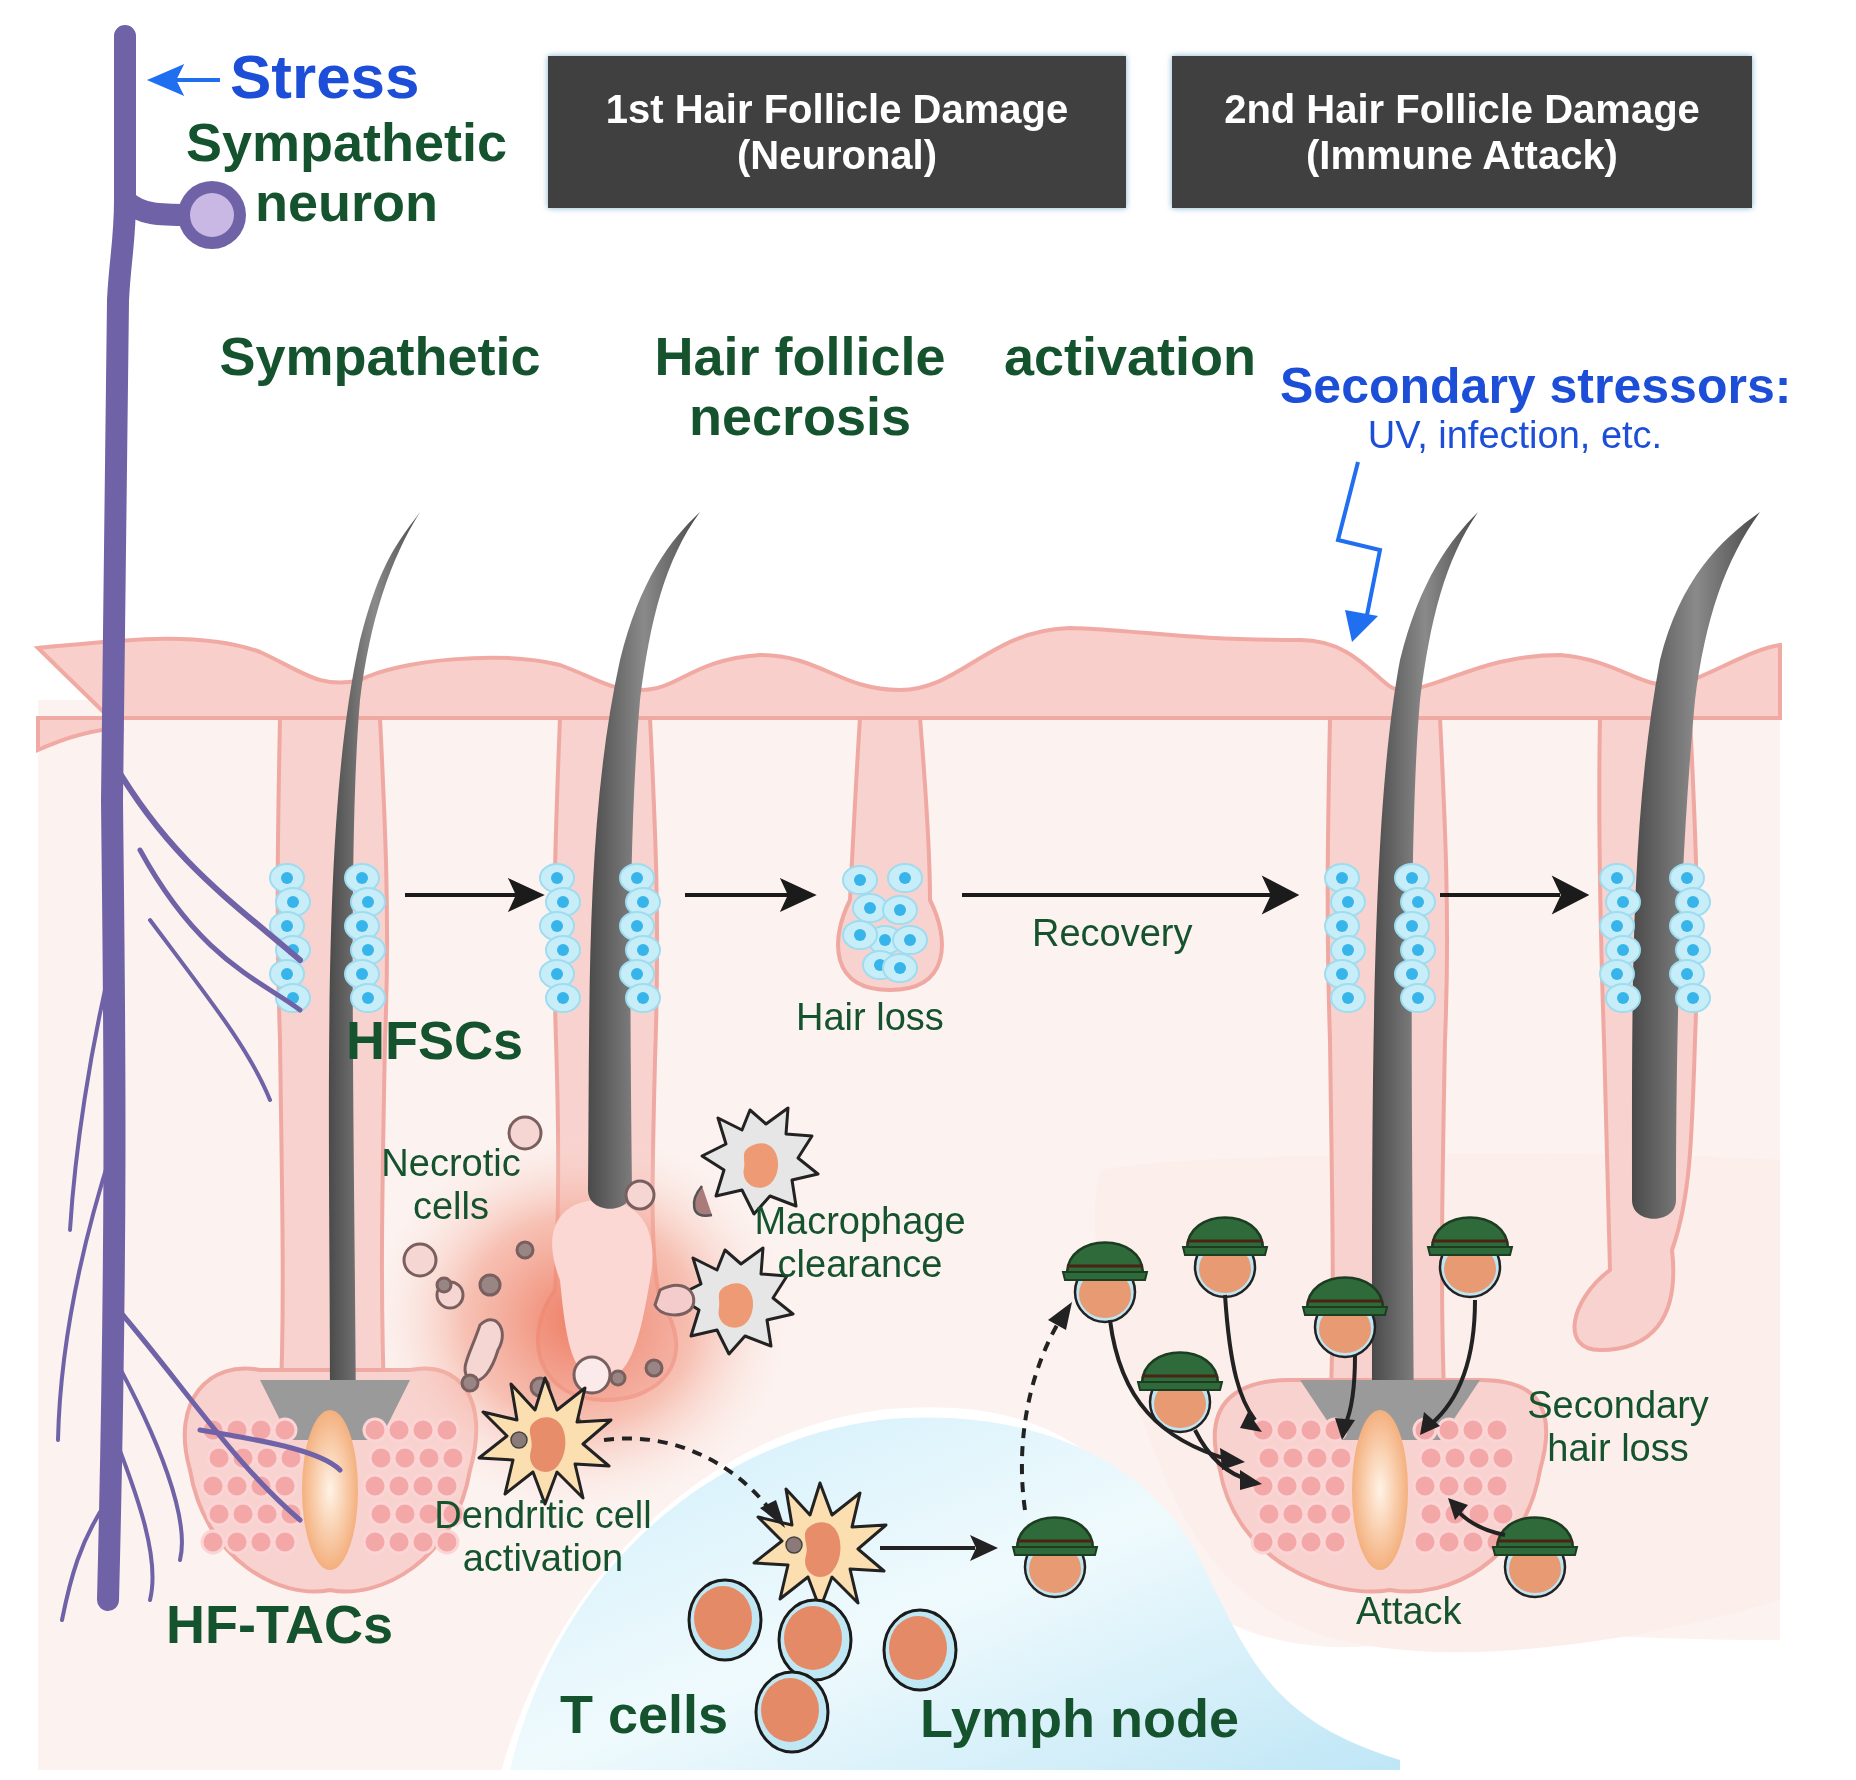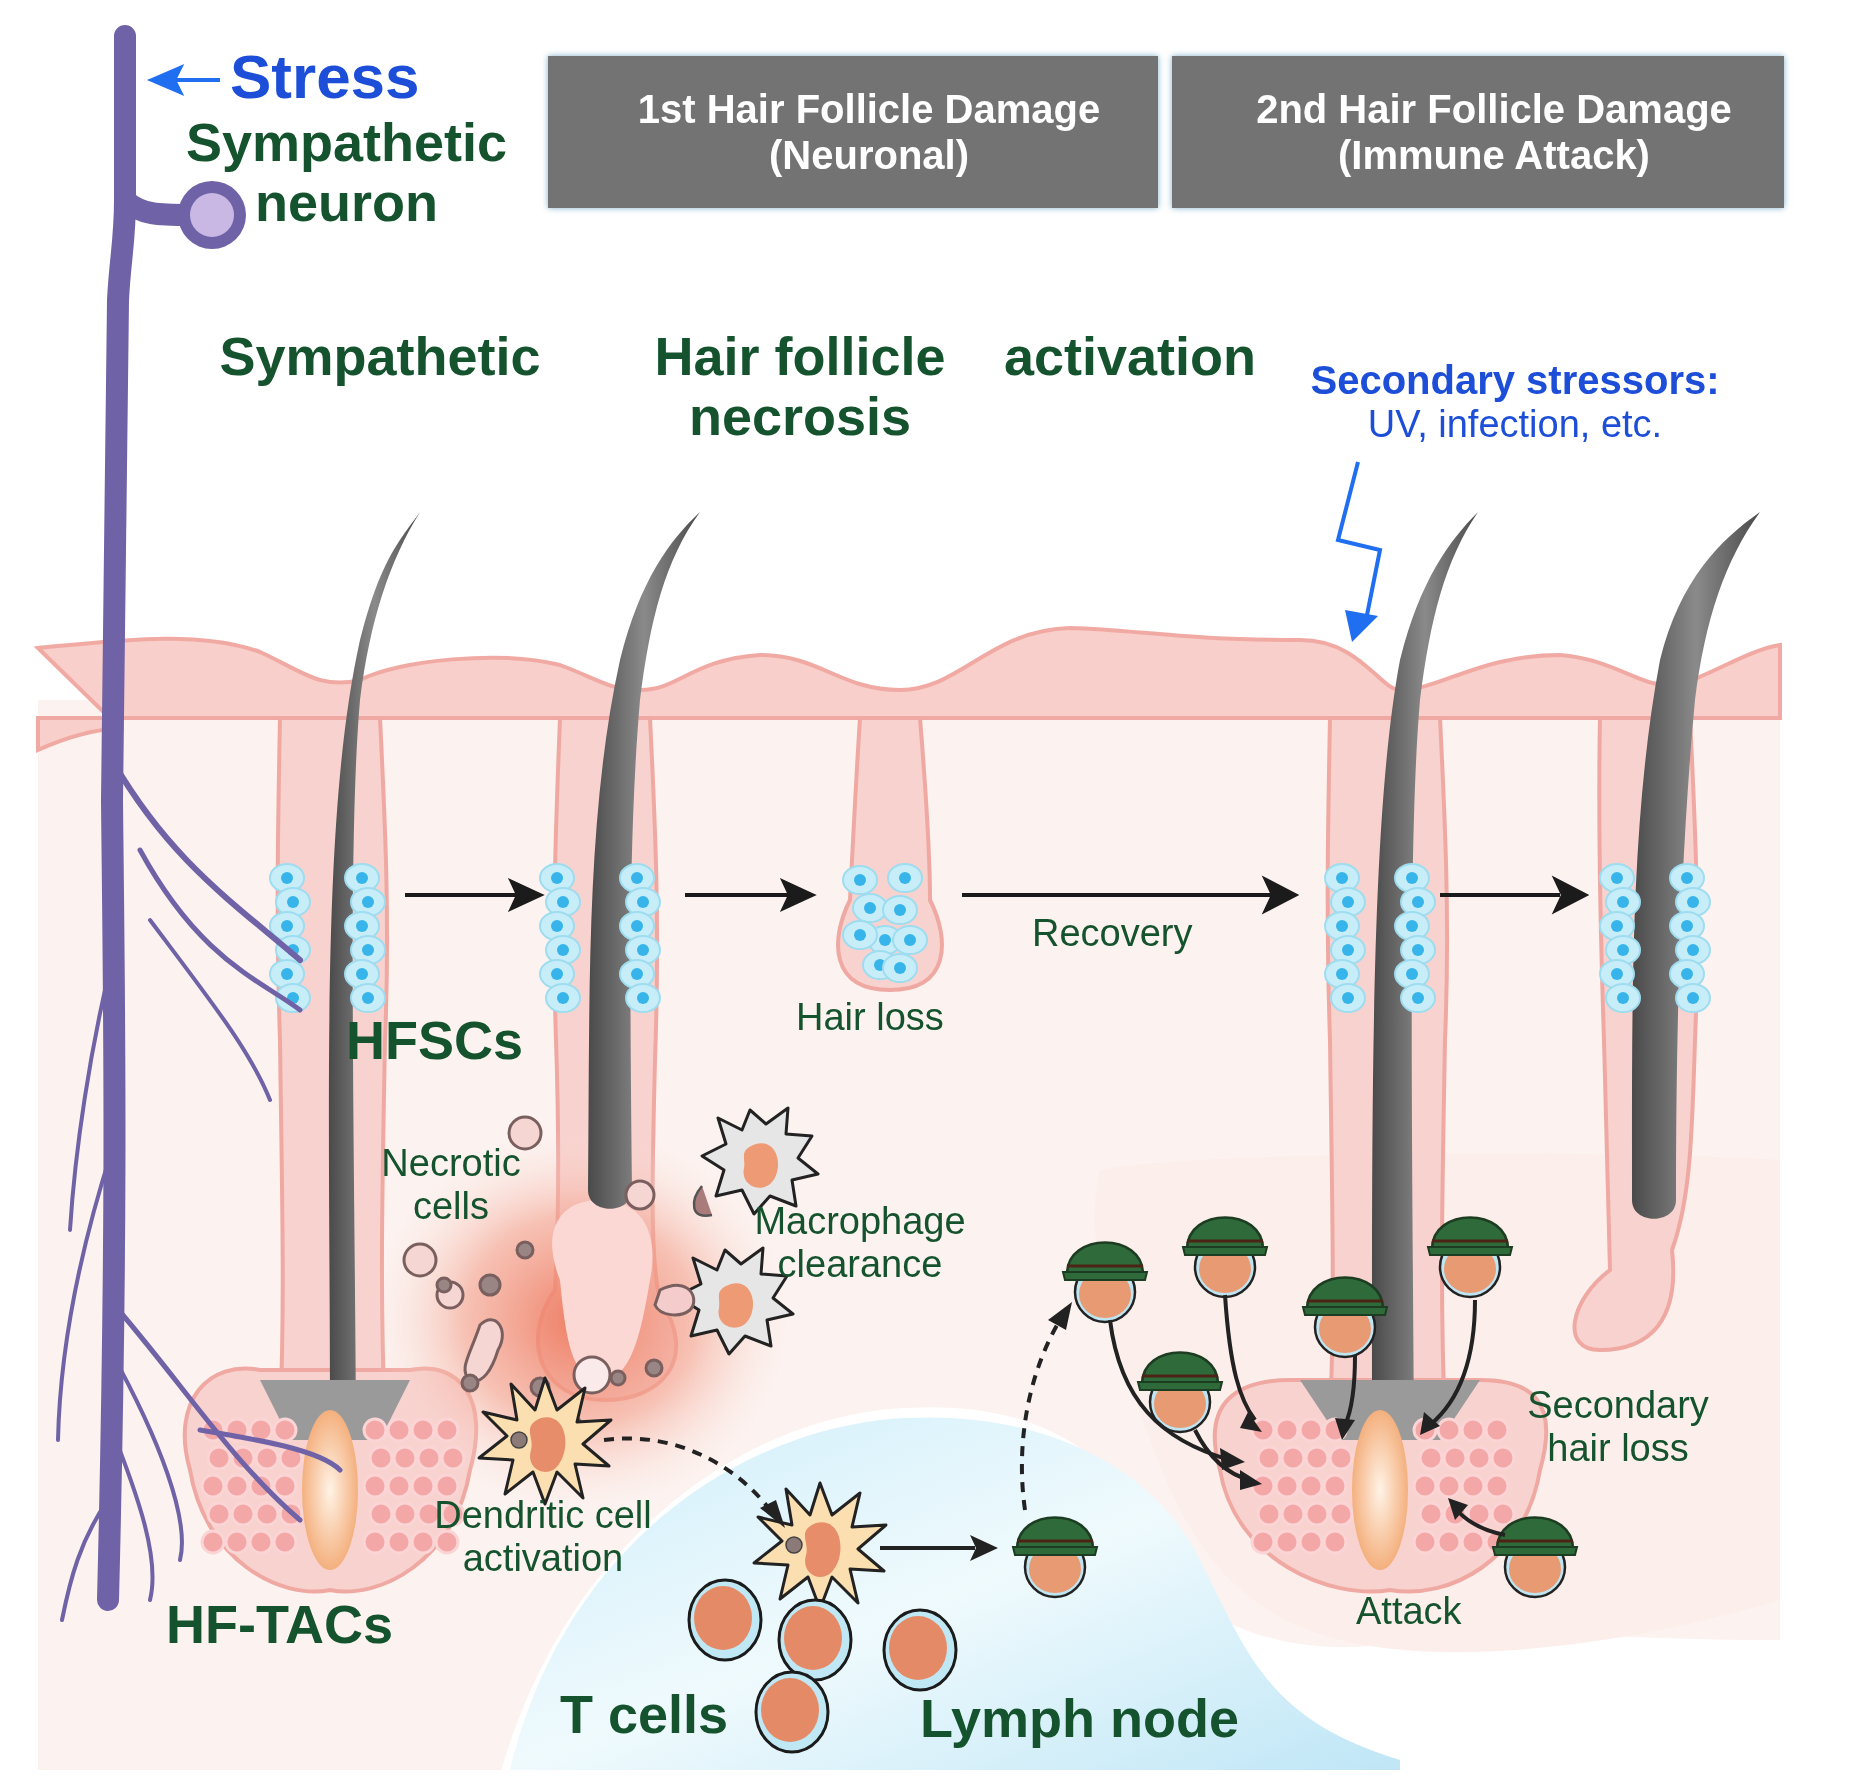--- a/index.html
+++ b/index.html
@@ -4,21 +4,21 @@
 <style>
   html, body { margin: 0; padding: 0; background: #ffffff; }
   body { width: 1856px; height: 1780px; overflow: hidden; }
   #stage { position: relative; width: 1856px; height: 1780px; }
   svg#art { position: absolute; left: 0; top: 0; }
   .lbl { position: absolute; font-family: "Liberation Sans", sans-serif; color: #14532d; text-align: center; line-height: 1.12; white-space: nowrap; }
   .bold { font-weight: bold; }
   .big { font-size: 54px; }
   .reg { font-size: 38px; }
   .blue { color: #1d4ed8; }
-  .stage-box { position: absolute; background: #737373; color: #fff; font-family: "Liberation Sans", sans-serif; font-weight: bold; font-size: 40px; text-align: center; line-height: 1.15; display: flex; flex-direction: column; justify-content: center; box-shadow: 0 0 6px rgba(42,127,171,0.6); padding-left: 32px; }
+  .stage-box { position: absolute; background: #404040; color: #fff; font-family: "Liberation Sans", sans-serif; font-weight: bold; font-size: 40px; text-align: center; line-height: 1.15; display: flex; flex-direction: column; justify-content: center; box-shadow: 0 0 6px rgba(42,127,171,0.6); }
 </style>
 </head>
 <body>
 
 <div id="stage">
 
 <svg id="art" width="1856" height="1780" viewBox="0 0 1856 1780" xmlns="http://www.w3.org/2000/svg">
   <defs>
     <linearGradient id="hairGrad" x1="0" x2="1" y1="0" y2="0">
       <stop offset="0" stop-color="#4a4a4a"></stop>
@@ -374,21 +374,21 @@
   <div>Sympathetic</div>
 </div>
 <div class="lbl bold big" style="left:640px;top:326px;width:320px;">
   <div>Hair follicle</div>
   <div>necrosis</div>
 </div>
 <div class="lbl bold big" style="left:990px;top:326px;width:280px;">
   <div>activation</div>
 </div>
 <div class="lbl blue" style="left:1280px;top:358px;width:470px;">
-  <div class="bold" style="font-size:40px;">Secondary stressors:</div>
+  <div class="bold" style="font-size:50px;">Secondary stressors:</div>
   <div style="font-size:38px;">UV, infection, etc.</div>
 </div>
 
 <div class="lbl bold big" style="left:346px;top:1010px;">HFSCs</div>
 <div class="lbl reg" style="left:796px;top:996px;">Hair loss</div>
 <div class="lbl reg" style="left:1032px;top:912px;">Recovery</div>
 
 <div class="lbl reg" style="left:366px;top:1142px;width:170px;">
   <div>Necrotic</div>
   <div>cells</div>

